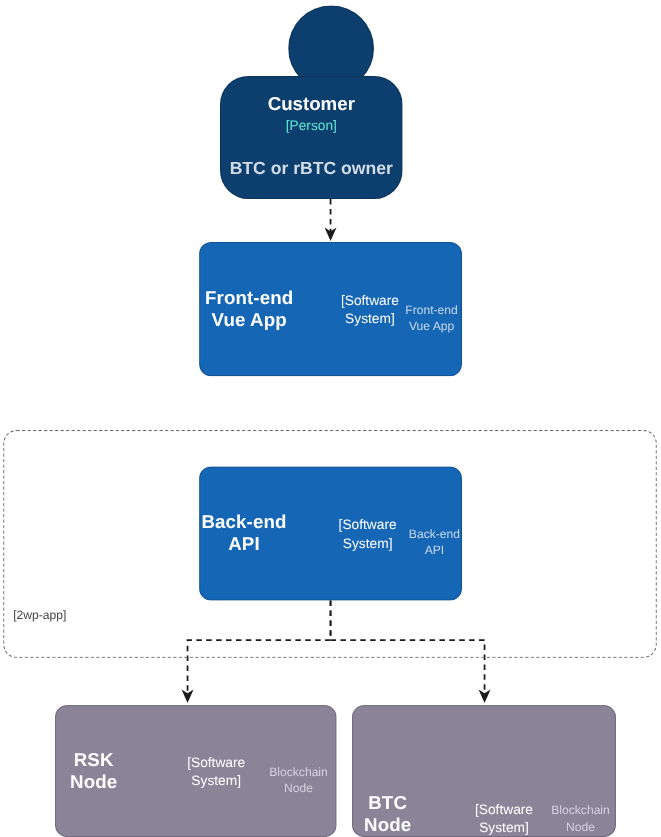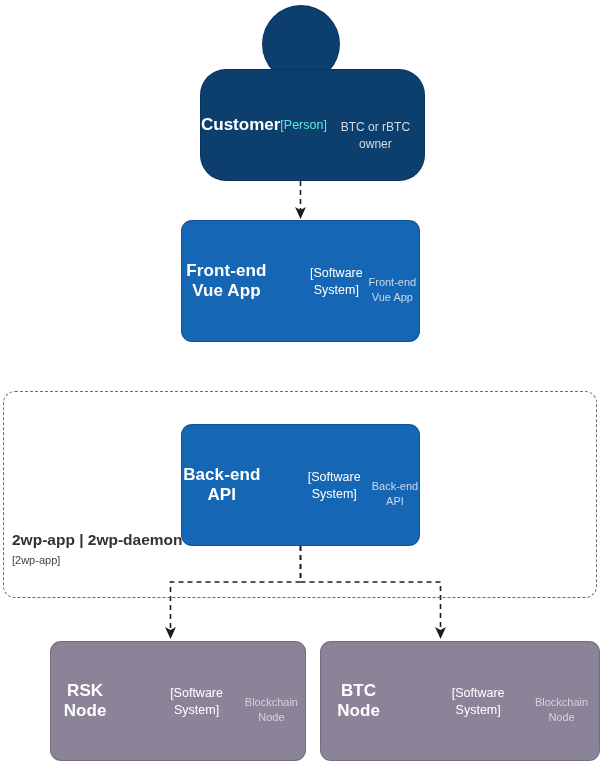--- a/index.html
+++ b/index.html
@@ -82,62 +82,62 @@
     height: 78px;
     border-radius: 50%;
     background: #0D3F6E;
     border: 1px solid rgba(0,0,0,0.18);
     box-sizing: border-box;
   }
   #person-customer .body {
     position: absolute;
     left: 0;
     top: 64px;
-    width: 225px;
+    width: 166px;
     height: 112px;
     box-sizing: border-box;
     background: #0D3F6E;
     border: 1px solid rgba(0,0,0,0.18);
     border-radius: 26px;
     display: flex;
-    flex-direction: row;
+    flex-direction: column;
     align-items: center;
     justify-content: center;
-    text-align: center;
   }
   #person-customer .title {
     font-size: 17px;
     font-weight: bold;
     color: #ffffff;
     line-height: 1.18;
   }
   #person-customer .subtitle {
     font-size: 12.5px;
     color: #5eead4;
     line-height: 1.3;
     margin-top: 1px;
   }
   #person-customer .desc {
-    font-size: 12px;
+    font-size: 16px;
     color: #D3DCE6;
     line-height: 1.35;
     margin-top: 21px;
+    font-weight: bold;
   }
 
   
   .sys-blue { background: #1566B5; }
   .sys-blue .desc { color: #C9D9EA; }
   .sys-gray { background: #8B8499; }
   .sys-gray .desc { color: #D6D2DD; }
 
   
   #sys-frontend  { left: 181px; top: 220px; width: 239px; height: 122px; }
   #sys-backend   { left: 181px; top: 424px; width: 239px; height: 122px; }
   #sys-rsk-node  { left: 50px;  top: 641px; width: 256px; height: 120px; }
-  #sys-btc-node  { left: 320px; top: 641px; width: 280px; height: 120px; }
+  #sys-btc-node  { left: 320px; top: 641px; width: 240px; height: 120px; align-items: flex-end; }
 
   
   #boundary-2wp {
     position: absolute;
     left: 3px;
     top: 391px;
     width: 594px;
     height: 207px;
     box-sizing: border-box;
     border: 1.4px dashed #6E6E6E;
@@ -187,21 +187,20 @@
       <path d="M300.5,546 L300.5,582 L170.5,582 L170.5,633" stroke="#1C1C1C" stroke-width="1.6" fill="none" stroke-dasharray="5,4" marker-end="url(#arrowhead)"></path>
     </g>
 
     <g>
       <path d="M300.5,546 L300.5,582 L440.5,582 L440.5,633" stroke="#1C1C1C" stroke-width="1.6" fill="none" stroke-dasharray="5,4" marker-end="url(#arrowhead)"></path>
     </g>
   </svg>
 
   <div id="boundary-2wp">
     <div class="boundary-label">
-      <div class="boundary-name">2wp-app | 2wp-daemon</div>
       <div class="boundary-type">[2wp-app]</div>
     </div>
   </div>
 
   <div id="person-customer">
     <div class="head"></div>
     <div class="body">
       <div class="title">Customer</div>
       <div class="subtitle">[Person]</div>
       <div class="desc">BTC or rBTC owner</div>

